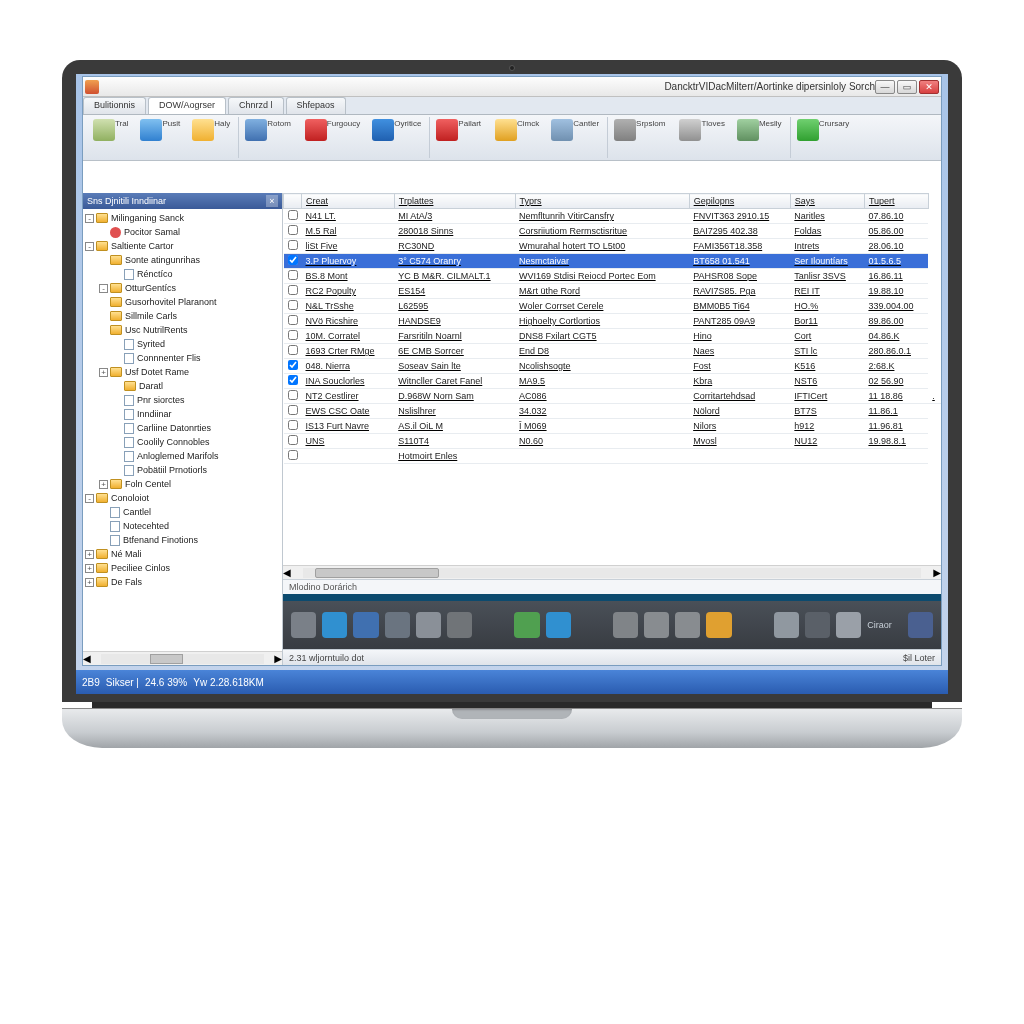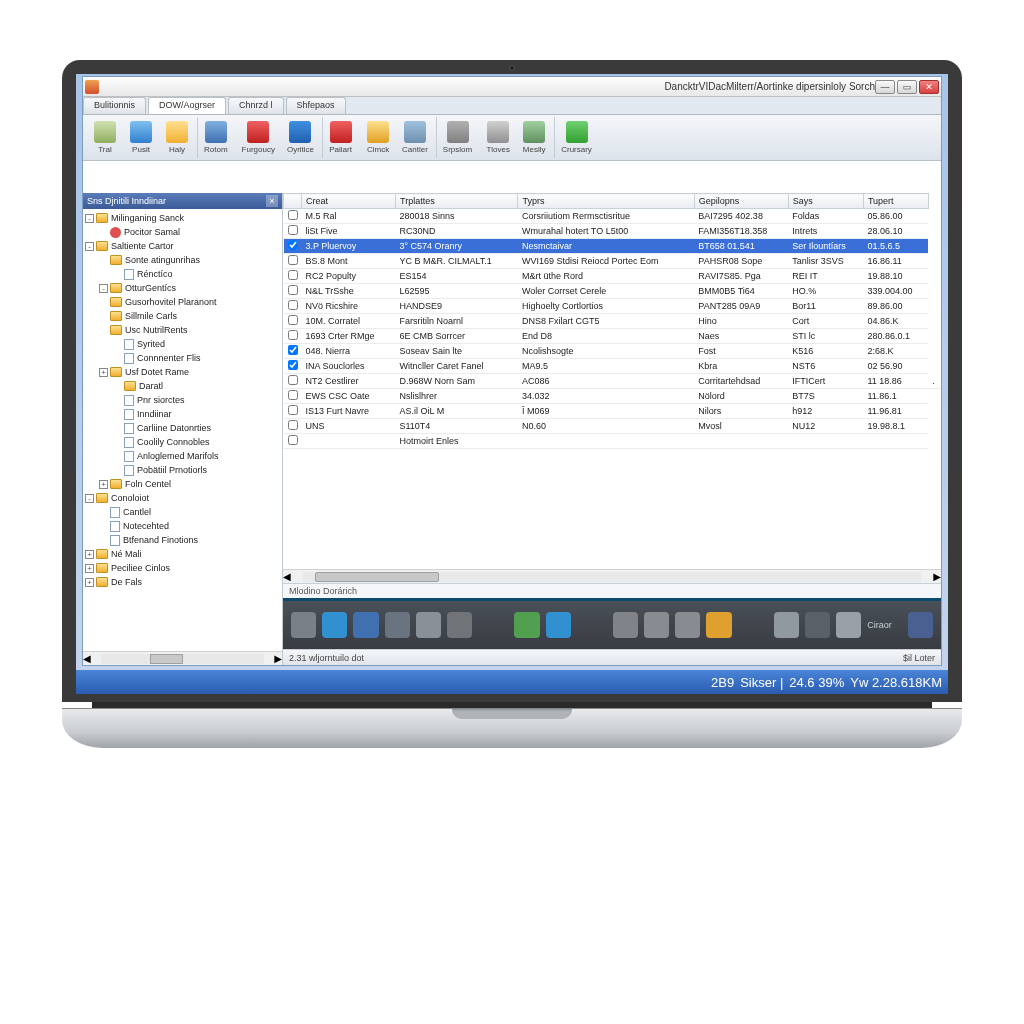--- a/index.html
+++ b/index.html
@@ -12,56 +12,56 @@
 .titlebar{background:linear-gradient(#fdfdfd,#e8e8e8);height:20px;display:flex;align-items:center;padding:0 2px;border-bottom:1px solid #c0c0c0;}
 .titlebar .app-icon{width:14px;height:14px;background:linear-gradient(#f0a050,#d05030);border-radius:2px;margin-right:4px;}
 .titlebar .title{flex:1;color:#333;font-size:10px;text-align:right;}
 .win-btns{display:flex;gap:2px;}
 .win-btn{width:20px;height:14px;border:1px solid #888;background:linear-gradient(#f8f8f8,#d8d8d8);display:flex;align-items:center;justify-content:center;font-size:9px;color:#444;border-radius:2px;}
 .win-btn.close{background:linear-gradient(#f08080,#d84040);color:#fff;border-color:#a03030;}
 .tabs{display:flex;background:#e2e8f0;border-bottom:1px solid #b0b8c0;height:18px;}
 .tab{padding:2px 10px;font-size:9px;background:linear-gradient(#f6f8fa,#e0e4ea);border:1px solid #b8c0c8;border-bottom:none;margin-right:2px;border-radius:3px 3px 0 0;color:#333;}
 .tab.active{background:#fff;}
 .toolbar{background:linear-gradient(#f4f6f9,#dde3eb);border-bottom:1px solid #b8c0c8;display:flex;padding:2px 4px;gap:0;height:46px;}
-.tool{display:flex;flex-direction:column;align-items:center;justify-content:center;padding:2px 6px;min-width:36px;}
+.tool{display:flex;flex-direction:row;align-items:flex-start;justify-content:center;padding:2px 6px;min-width:36px;}
 .tool .ic{width:22px;height:22px;border-radius:3px;margin-bottom:2px;}
 .tool .lb{font-size:8px;color:#444;}
 .tool.sep{border-left:1px solid #c4ccd6;margin:0 2px;}
 .content{flex:1;display:flex;overflow:hidden;margin-top:32px;}
 .sidebar{width:200px;border-right:1px solid #c0c8d0;display:flex;flex-direction:column;background:#fff;}
 .side-head{background:linear-gradient(#5a7cb8,#3a5a98);color:#fff;font-size:9px;padding:2px 4px;display:flex;align-items:center;justify-content:space-between;height:16px;}
 .side-head .x{width:12px;height:12px;background:rgba(255,255,255,0.3);display:flex;align-items:center;justify-content:center;font-size:9px;}
 .tree{flex:1;overflow-y:auto;overflow-x:hidden;font-size:9px;padding:2px;}
 .tree-node{display:flex;align-items:center;white-space:nowrap;padding:1px 0;line-height:12px;}
 .tree-node .exp{width:9px;height:9px;border:1px solid #888;font-size:8px;line-height:7px;text-align:center;margin-right:2px;color:#555;}
 .tree-node .sp{display:inline-block;}
 .tree-node .folder{width:12px;height:10px;background:linear-gradient(#ffe090,#f0b030);border:1px solid #c09020;border-radius:1px;margin-right:3px;}
 .tree-node .doc{width:10px;height:11px;background:#fff;border:1px solid #88a0b8;margin-right:3px;}
 .tree-node .special{width:11px;height:11px;background:#e05050;border-radius:50%;margin-right:3px;}
 .tree-node .lbl{color:#222;}
 .main{flex:1;display:flex;flex-direction:column;overflow:hidden;}
 .grid-wrap{flex:1;overflow:auto;}
-table.grid{width:100%;border-collapse:collapse;font-size:9px;}
+table.grid{width:100%;border-collapse:collapse;font-size:9px;text-decoration:underline;}
 table.grid th{background:linear-gradient(#fdfdfd,#e8ecf2);border:1px solid #c8d0d8;text-align:left;padding:2px 4px;font-weight:normal;color:#222;position:sticky;top:0;}
 table.grid td{border-bottom:1px solid #e8ecf0;padding:1px 4px;color:#222;white-space:nowrap;}
 table.grid tr.sel td{background:#3a6fd8;color:#fff;}
 table.grid td.chk{width:16px;text-align:center;}
 table.grid input[type=checkbox]{width:10px;height:10px;}
 .hscroll{height:14px;background:#f0f0f0;border-top:1px solid #d0d0d0;display:flex;align-items:center;}
 .hscroll .track{flex:1;height:10px;background:#e8e8e8;margin:0 12px;position:relative;}
 .hscroll .thumb{position:absolute;left:2%;width:20%;height:100%;background:#c8c8c8;border:1px solid #a0a0a0;border-radius:2px;}
-.detail-head{background:#f4f6f9;border-top:1px solid #c8d0d8;border-bottom:3px solid #0c4a6e;padding:2px 6px;font-size:9px;color:#555;}
+.detail-head{background:#f4f6f9;border-top:1px solid #c8d0d8;border-bottom:7px solid #0c4a6e;padding:2px 6px;font-size:9px;color:#555;}
 .dock{background:linear-gradient(#4a5058,#383c42);height:48px;display:flex;align-items:center;padding:0 8px;gap:6px;}
 .dock .dic{width:26px;height:26px;background:#6a7480;border-radius:4px;}
 .dock .dgap{flex:0 0 30px;}
 .statusbar{background:linear-gradient(#f4f6f9,#e0e4ea);border-top:1px solid #c8d0d8;height:16px;display:flex;align-items:center;font-size:9px;color:#444;padding:0 6px;justify-content:space-between;}
 .side-scroll{height:14px;background:#f0f0f0;border-top:1px solid #d0d0d0;display:flex;align-items:center;}
 .side-scroll .tr{flex:1;height:10px;background:#e8e8e8;margin:0 10px;position:relative;}
 .side-scroll .th{position:absolute;left:30%;width:20%;height:100%;background:#c8c8c8;border:1px solid #a0a0a0;}
-.taskbar{position:absolute;left:0;right:0;bottom:0;height:24px;background:linear-gradient(#4a84d8,#2a5cb0);display:flex;align-items:center;justify-content:flex-end;padding:0 6px;font-size:13px;color:#fff;gap:8px;}
+.taskbar{position:absolute;left:0;right:0;bottom:0;height:24px;background:linear-gradient(#4a84d8,#2a5cb0);display:flex;align-items:center;padding:0 6px;font-size:10px;color:#fff;gap:8px;}
 .taskbar .tray{display:flex;gap:6px;align-items:center;}
 .base{background:linear-gradient(#e8eaec,#c8ccd0 60%,#a0a4a8);height:40px;border-radius:0 0 40px 40px/0 0 28px 28px;position:relative;border-top:1px solid #888;}
 .notch{position:absolute;top:0;left:50%;transform:translateX(-50%);width:120px;height:10px;background:#b0b4b8;border-radius:0 0 10px 10px;box-shadow:inset 0 1px 2px rgba(0,0,0,0.2);}
 .keyboard{background:#2a2a2a;height:6px;margin:0 30px;}
 </style>
 </head>
 <body>
 
 <div class="laptop">
   <div class="screen-bezel">
@@ -328,20 +328,29 @@
                       <th style="width: 18px;"></th>
                       <th>Creat</th>
                       <th>Trplattes</th>
                       <th>Typrs</th>
                       <th>Gepilopns</th>
                       <th>Says</th>
                       <th>Tupert</th>
                     </tr>
                   </thead>
                   <tbody>
+                    <tr>
+                      <td class="chk"><input type="checkbox" style=""></td>
+                      <td>N41 LT.</td>
+                      <td>MI AtA/3</td>
+                      <td>Nemfltunrih VitirCansfry</td>
+                      <td>FNVIT363 2910.15</td>
+                      <td>Naritles</td>
+                      <td>07.86.10</td>
+                    </tr>
                     <tr>
                       <td class="chk"><input type="checkbox" style=""></td>
                       <td>M.5 Ral</td>
                       <td>280018 Sinns</td>
                       <td>Corsriiutiom Rermsctisritue</td>
                       <td>BAI7295 402.38</td>
                       <td>Foldas</td>
                       <td>05.86.00</td>
                     </tr>
                     <tr>

